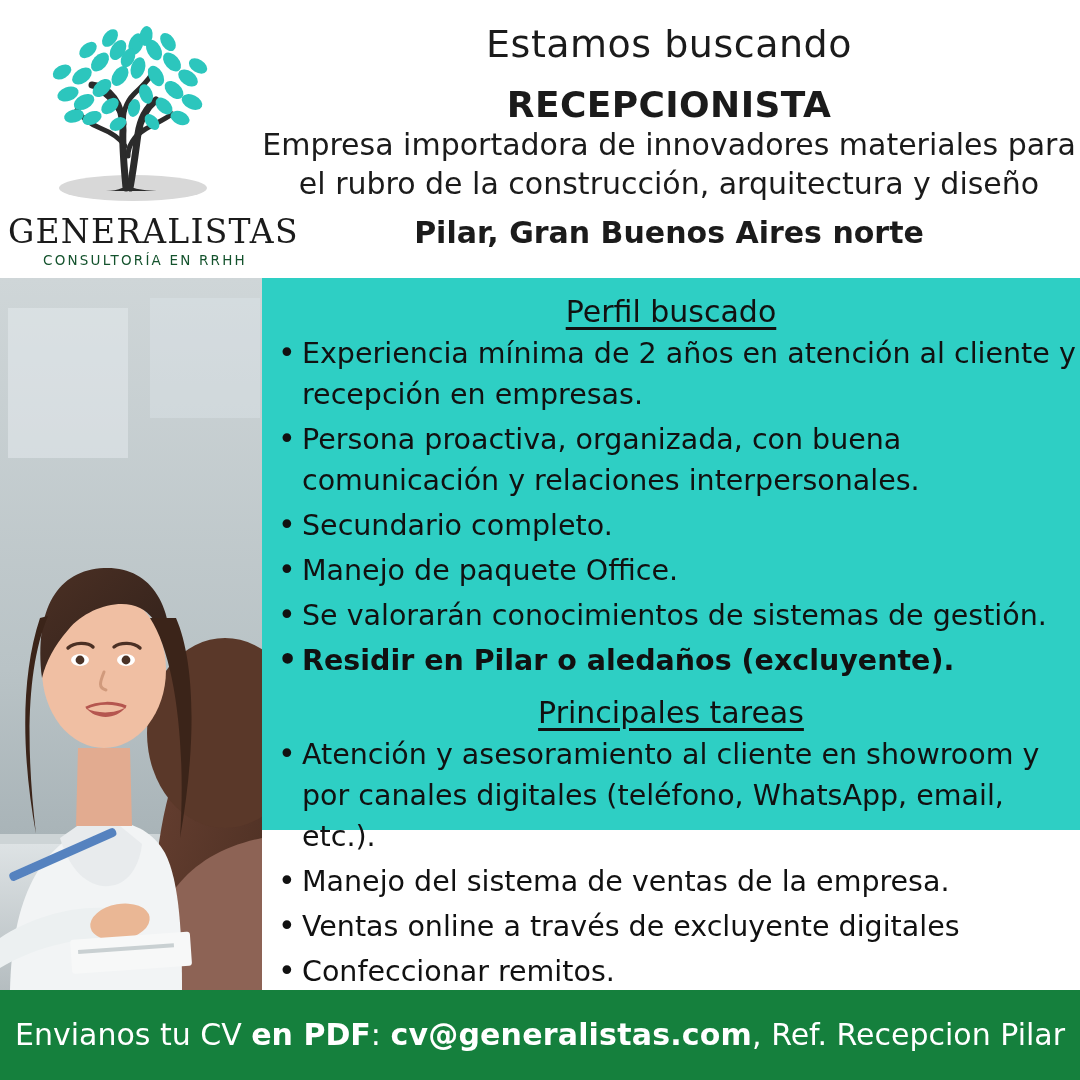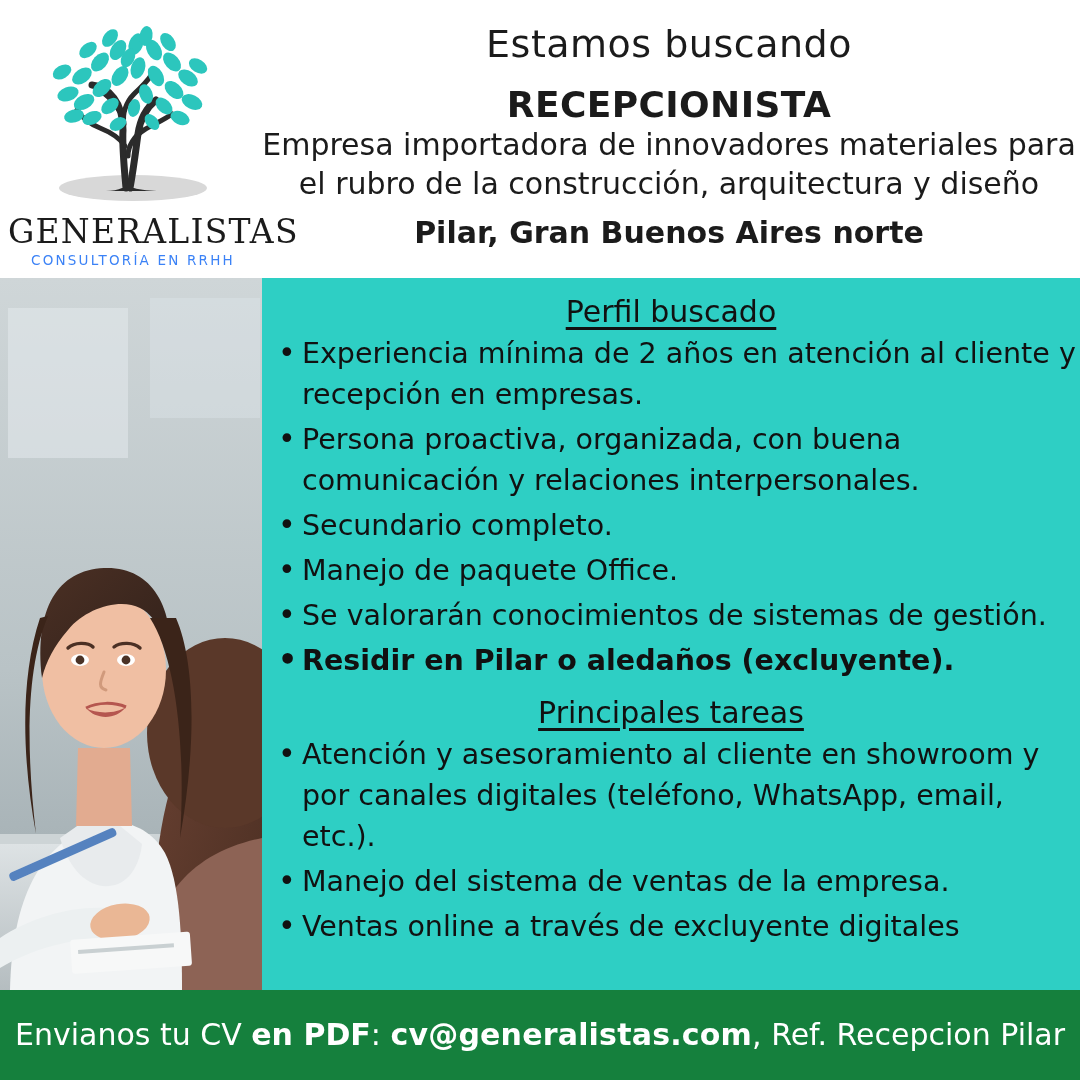--- a/index.html
+++ b/index.html
@@ -20,43 +20,43 @@
     position:absolute; left:8px; top:4px; width:250px; height:272px;
   }
   .logo-tree { position:absolute; left:14px; top:2px; width:222px; height:200px; }
   .logo-name {
     position:absolute; left:0; top:208px; width:250px;
     text-align:center;
     font-family:"DejaVu Serif", serif;
     font-size:33px; letter-spacing:1.2px; color:#1b1b1b; font-weight:400;
   }
   .logo-sub {
-    position:absolute; left:0; top:248px; width:250px;
+    position:absolute; left:12px; top:248px; width:250px;
     text-align:center;
     font-family:"DejaVu Sans", sans-serif;
-    font-size:13.5px; letter-spacing:2.2px; color:#3b82f6;
+    font-size:13.5px; letter-spacing:2.2px; color:#14532d;
   }
 
   .head-text { position:absolute; left:258px; top:0; width:822px; }
   .h-line { text-align:center; color:#1b1b1b; }
   .h-estamos { font-size:38px; margin-top:22px; letter-spacing:0.5px; }
   .h-role { font-size:36px; font-weight:bold; margin-top:18px; letter-spacing:0.4px; }
   .h-desc { font-size:30px; line-height:1.30; }
   .h-loc { font-size:30px; font-weight:bold; margin-top:12px; }
 
   
   .body-area {
     position:absolute; left:0; top:278px; width:1080px; height:712px;
   }
   .photo {
     position:absolute; left:0; top:0; width:262px; height:712px;
     overflow:hidden; background:#b9c0c4;
   }
   .content {
-    position:absolute; left:262px; top:0; width:818px; height:712px;
+    position:absolute; left:262px; top:0; width:818px; height:552px;
     background:#2ecfc4;
   }
   .sec-title {
     text-align:center; font-size:30px; color:#111; text-decoration:underline;
     text-underline-offset:5px;
   }
   .sec-title.first { padding-top:16px; }
   .sec-title.second { padding-top:14px; }
   ul.bullets { list-style:none; margin:0; padding:0; }
   ul.bullets li {
@@ -228,20 +228,21 @@
         <li>Manejo de paquete Office.</li>
         <li>Se valorarán conocimientos de sistemas de gestión.</li>
         <li class="bold">Residir en Pilar o aledaños (excluyente).</li>
       </ul>
 
       <div class="sec-title second">Principales tareas</div>
       <ul class="bullets list-two">
         <li>Atención y asesoramiento al cliente en showroom y por canales digitales (teléfono, WhatsApp, email, etc.).</li>
         <li>Manejo del sistema de ventas de la empresa.</li>
         <li>Ventas online a través de excluyente digitales</li>
+        <li>Confeccionar remitos.</li>
       </ul>
     </div>
   </div>
 
   <div class="footer">
     <div class="footer-text"><span>Envianos tu CV </span><b>en PDF</b><span>: </span><span class="mail">cv@generalistas.com</span><span>, Ref. Recepcion Pilar</span></div>
   </div>
 
 </div>
 

